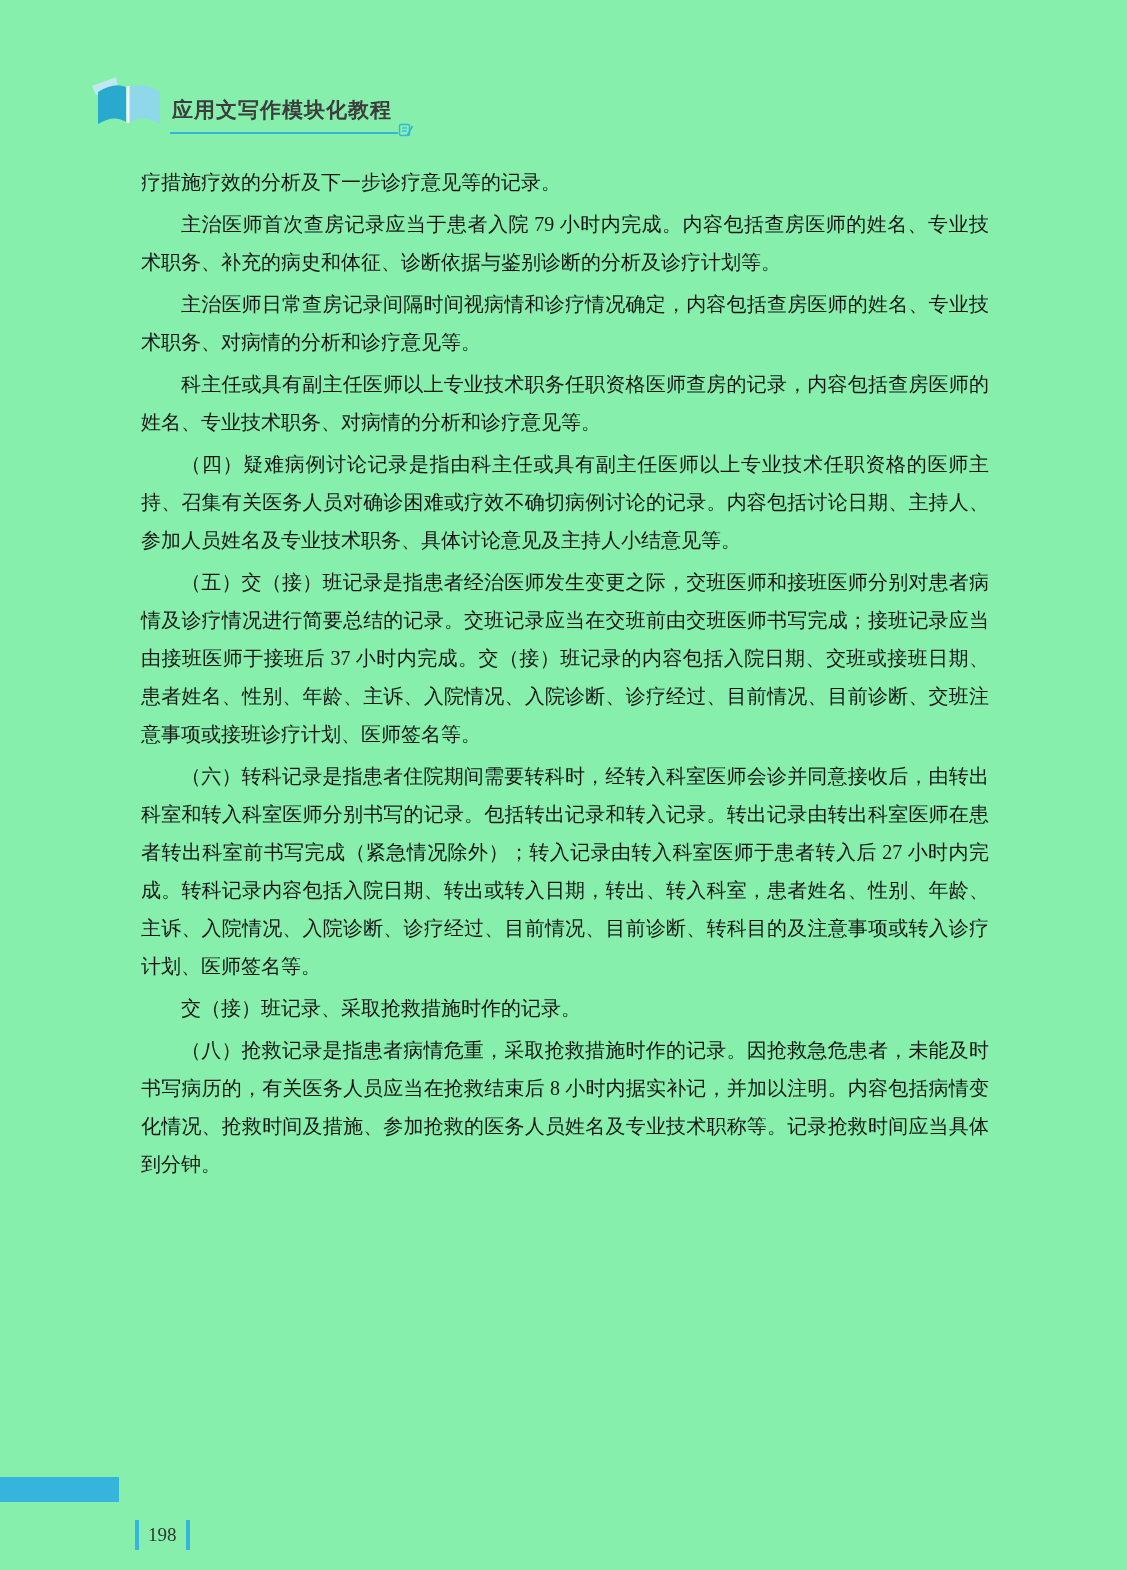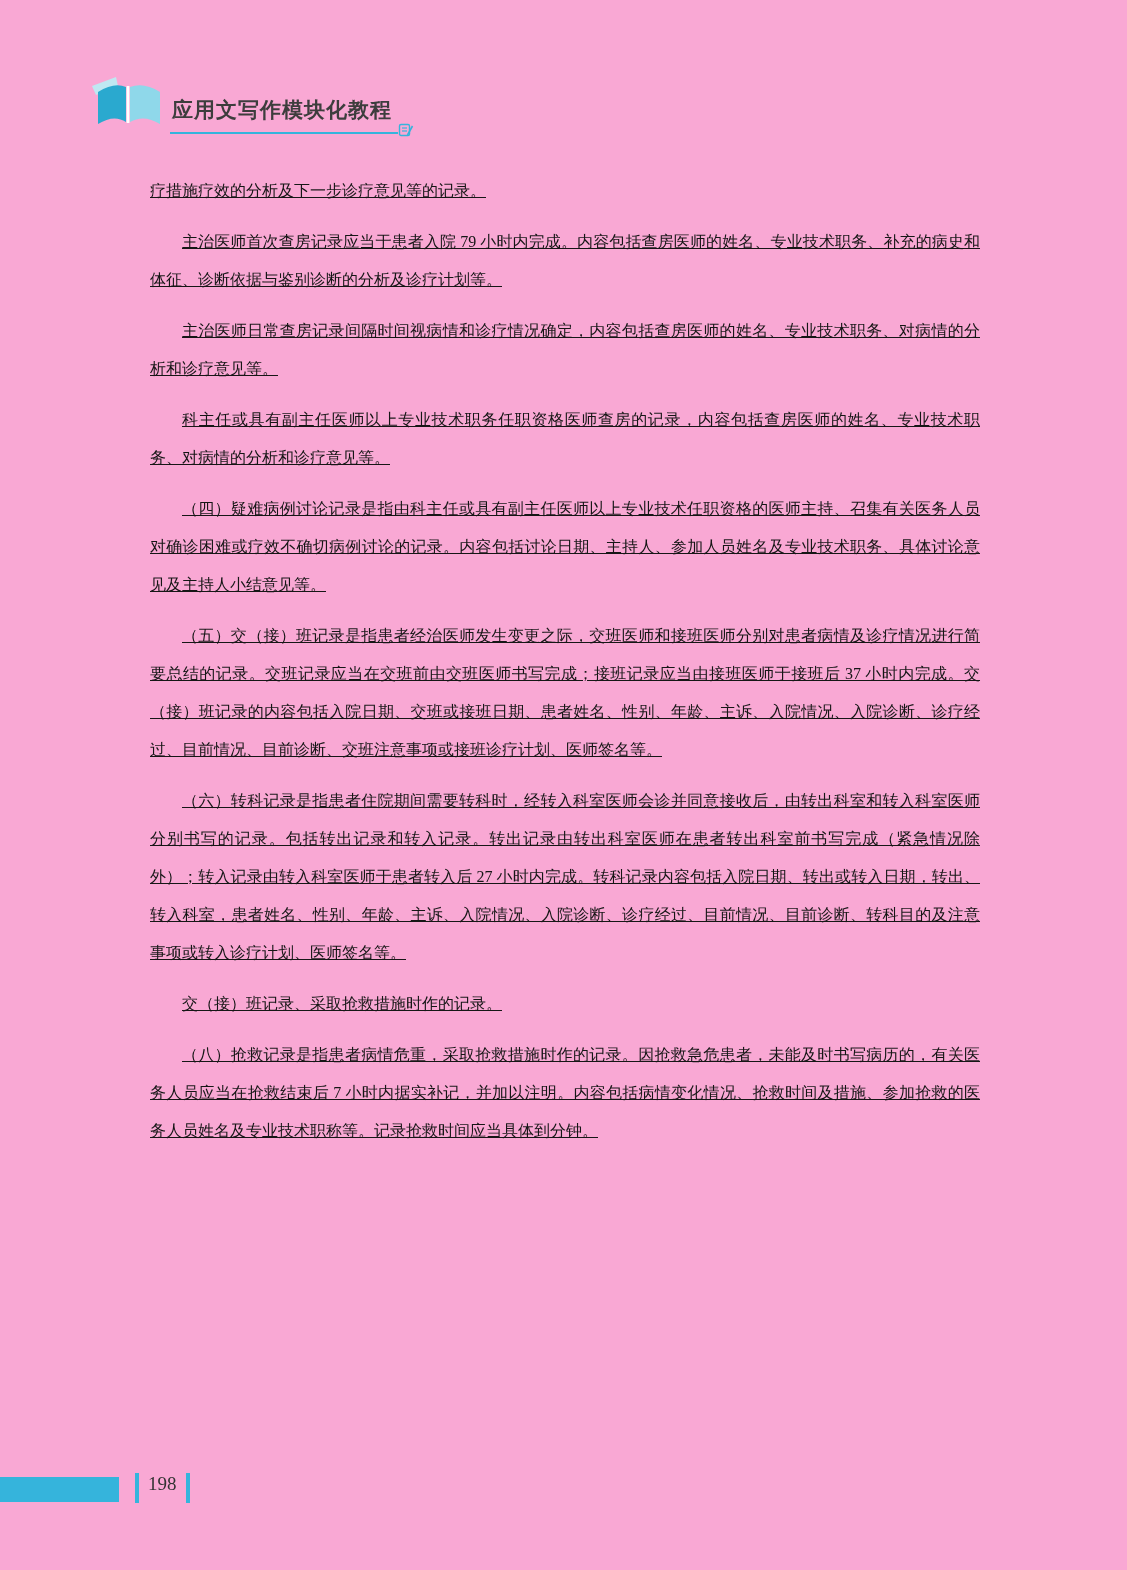--- a/index.html
+++ b/index.html
@@ -4,21 +4,21 @@
 <style>
   html, body {
     margin: 0;
     padding: 0;
     background: #ffffff;
   }
   .page {
     position: relative;
     width: 1127px;
     height: 1570px;
-    background: #f9a8d4;
+    background: #86efac;
     overflow: hidden;
     font-family: "Liberation Serif", "DejaVu Serif", serif;
     color: #1c1c1c;
   }
 
   
   .header {
     position: absolute;
     left: 88px;
     top: 74px;
@@ -60,44 +60,44 @@
 
   
   .body-text {
     position: absolute;
     left: 137px;
     top: 159px;
     width: 856px;
     text-align: justify;
   }
   .body-text p {
-    margin: 13px;
-    font-size: 16px;
+    margin: 4px;
+    font-size: 20px;
     line-height: 38px;
     color: #161616;
-    text-decoration: underline;
   }
   .body-text p.indent {
     text-indent: 2em;
   }
 
   
   .footer-bar {
     position: absolute;
     left: 0;
     top: 1477px;
     width: 119px;
     height: 25px;
     background: #35b4dc;
   }
   .pageno-wrap {
     position: absolute;
     left: 135px;
-    top: 1473px;
+    top: 1519px;
     display: flex;
+    align-items: center;
     height: 32px;
   }
   .vbar {
     display: inline-block;
     width: 4px;
     height: 30px;
     background: #35b4dc;
   }
   .pageno {
     display: inline-block;
@@ -142,21 +142,21 @@
 
   <main class="body-text" id="paragraphs">
       <p class="">疗措施疗效的分析及下一步诊疗意见等的记录。</p>
       <p class="indent">主治医师首次查房记录应当于患者入院 79 小时内完成。内容包括查房医师的姓名、专业技术职务、补充的病史和体征、诊断依据与鉴别诊断的分析及诊疗计划等。</p>
       <p class="indent">主治医师日常查房记录间隔时间视病情和诊疗情况确定，内容包括查房医师的姓名、专业技术职务、对病情的分析和诊疗意见等。</p>
       <p class="indent">科主任或具有副主任医师以上专业技术职务任职资格医师查房的记录，内容包括查房医师的姓名、专业技术职务、对病情的分析和诊疗意见等。</p>
       <p class="indent">（四）疑难病例讨论记录是指由科主任或具有副主任医师以上专业技术任职资格的医师主持、召集有关医务人员对确诊困难或疗效不确切病例讨论的记录。内容包括讨论日期、主持人、参加人员姓名及专业技术职务、具体讨论意见及主持人小结意见等。</p>
       <p class="indent">（五）交（接）班记录是指患者经治医师发生变更之际，交班医师和接班医师分别对患者病情及诊疗情况进行简要总结的记录。交班记录应当在交班前由交班医师书写完成；接班记录应当由接班医师于接班后 37 小时内完成。交（接）班记录的内容包括入院日期、交班或接班日期、患者姓名、性别、年龄、主诉、入院情况、入院诊断、诊疗经过、目前情况、目前诊断、交班注意事项或接班诊疗计划、医师签名等。</p>
       <p class="indent">（六）转科记录是指患者住院期间需要转科时，经转入科室医师会诊并同意接收后，由转出科室和转入科室医师分别书写的记录。包括转出记录和转入记录。转出记录由转出科室医师在患者转出科室前书写完成（紧急情况除外）；转入记录由转入科室医师于患者转入后 27 小时内完成。转科记录内容包括入院日期、转出或转入日期，转出、转入科室，患者姓名、性别、年龄、主诉、入院情况、入院诊断、诊疗经过、目前情况、目前诊断、转科目的及注意事项或转入诊疗计划、医师签名等。</p>
       <p class="indent">交（接）班记录、采取抢救措施时作的记录。</p>
-      <p class="indent">（八）抢救记录是指患者病情危重，采取抢救措施时作的记录。因抢救急危患者，未能及时书写病历的，有关医务人员应当在抢救结束后 7 小时内据实补记，并加以注明。内容包括病情变化情况、抢救时间及措施、参加抢救的医务人员姓名及专业技术职称等。记录抢救时间应当具体到分钟。</p>
+      <p class="indent">（八）抢救记录是指患者病情危重，采取抢救措施时作的记录。因抢救急危患者，未能及时书写病历的，有关医务人员应当在抢救结束后 8 小时内据实补记，并加以注明。内容包括病情变化情况、抢救时间及措施、参加抢救的医务人员姓名及专业技术职称等。记录抢救时间应当具体到分钟。</p>
     </main>
 
   <div class="footer-bar"></div>
   <div class="pageno-wrap">
     <span class="vbar"></span>
     <span class="pageno">198</span>
     <span class="vbar"></span>
   </div>
 
 </div>

